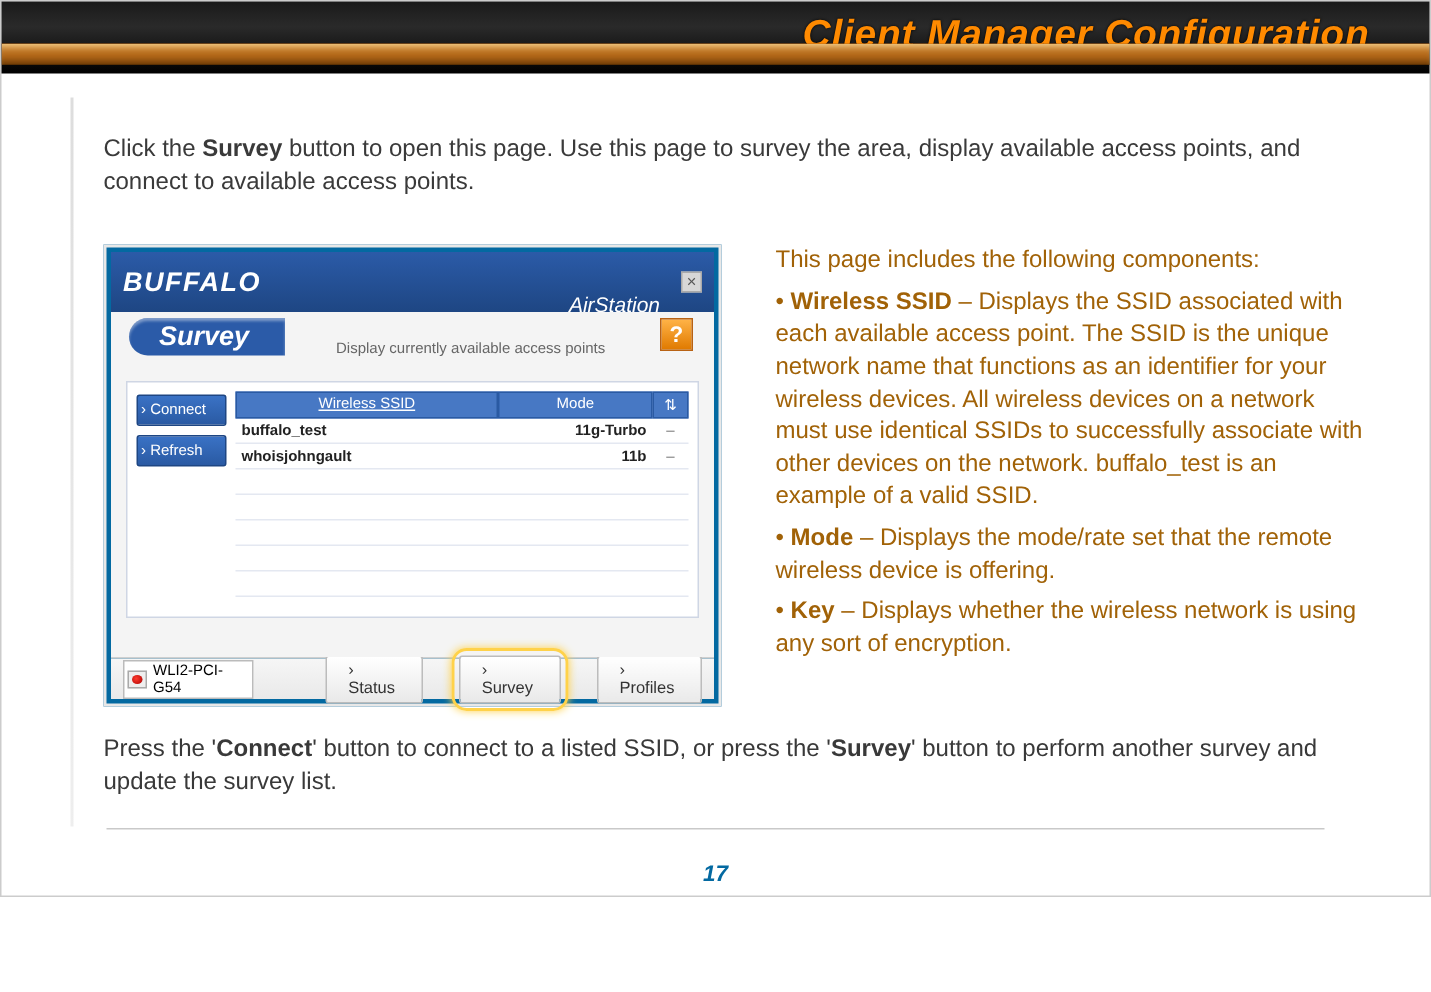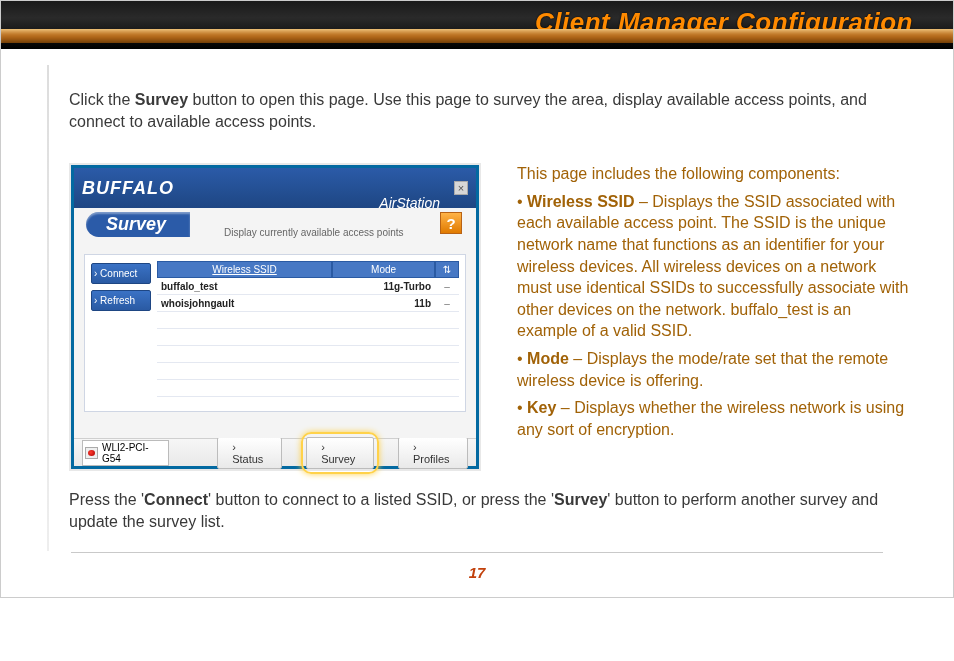--- a/index.html
+++ b/index.html
@@ -126,22 +126,22 @@
   
   .desc { flex: 1; color: #a16207; font-size: 16px; line-height: 1.35; margin-left: 16px; }
   .desc p { margin-bottom: 6px; }
   .closing { margin-top: 18px; color: #393939; font-size: 16px; line-height: 1.38; }
   
   .page-hr {
     position: absolute; left: 70px; right: 70px; bottom: 44px; height: 1px;
     background: #c9c9c9;
   }
   .page-num {
-    position: absolute; left: 0; right: 0; bottom: 16px;
-    text-align: center; color: #c2410c; font-style: italic; font-weight: 700;
+    position: absolute; left: 0; right: 0; bottom: 6px;
+    text-align: center; color: #0369a1; font-style: italic; font-weight: 700;
     font-size: 15px;
   }
 </style>
 </head>
 <body>
 
 <div class="page">
 
   <div class="header-band">
     <div class="header-title">Client Manager Configuration</div>

